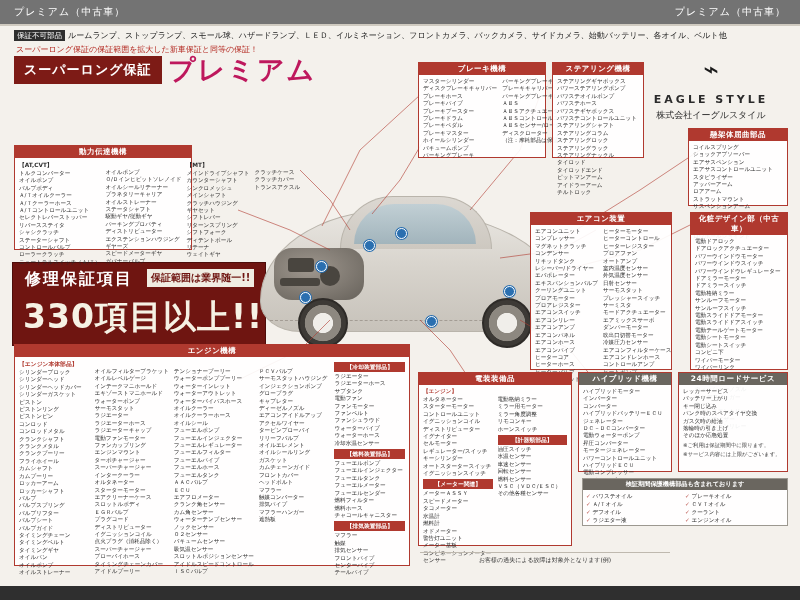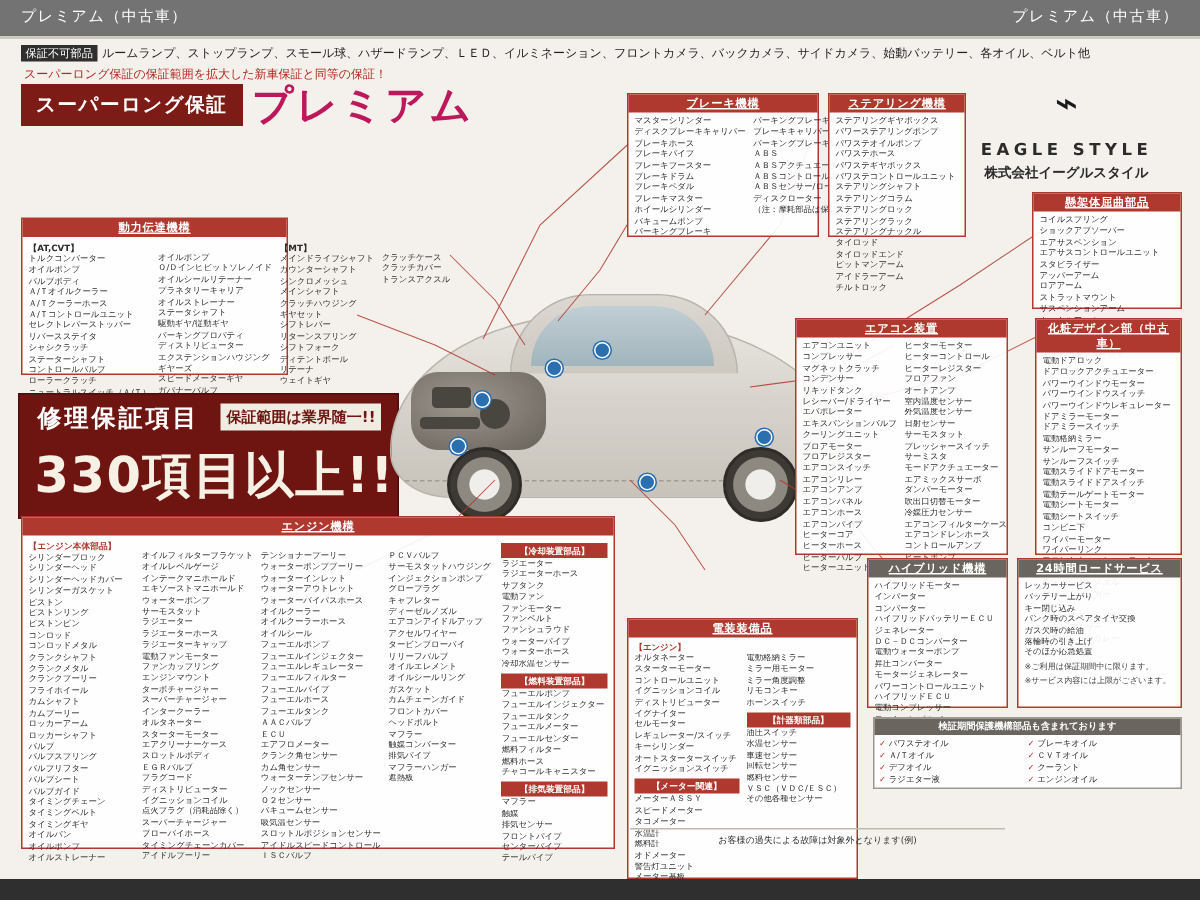--- a/index.html
+++ b/index.html
@@ -46,21 +46,21 @@
     position:absolute;left:168px;top:52px;font-size:27px;font-weight:bold;color:#be185d;letter-spacing:2px;
   }
   .hdr-lead{
     position:absolute;left:14px;top:86px;width:390px;font-size:9.5px;line-height:14px;font-weight:bold;color:#1a1a1a;
   }
 
   
   .logo-box{position:absolute;right:14px;top:58px;width:150px;text-align:center;}
   .logo-mark{font-size:26px;line-height:22px;color:#1a1a1a;}
   .logo-name{font-size:11px;letter-spacing:3px;font-weight:bold;margin-top:13px;}
-  .logo-corp{font-size:9px;margin-top:3px;font-weight:bold;}
+  .logo-corp{font-size:9px;margin-top:3px;font-weight:normal;}
 
   
   .banner{
     position:absolute;left:12px;top:262px;width:252px;height:82px;
     background:#6f1511;color:#fff;border:1px solid #4d0d0a;
   }
   .banner .b1{position:absolute;left:12px;top:6px;font-size:16px;font-weight:bold;letter-spacing:2px;}
   .banner .b2{
     position:absolute;left:134px;top:6px;font-size:10px;font-weight:bold;
     background:#f0ece2;color:#6f1511;padding:2px 4px;
@@ -111,21 +111,21 @@
   .lead-svg{position:absolute;left:0;top:0;width:800px;height:600px;pointer-events:none;}
 
   
   .panel{
     position:absolute;background:rgba(255,255,255,0.92);
     border:1px solid #b0392f;padding:3px 4px 4px 4px;
     box-sizing:border-box;
   }
   .panel .ptitle{
     display:block;background:#b0392f;color:#fff;font-size:7.5px;font-weight:bold;
-    text-align:center;padding:1px 0;margin:-3px -4px 3px -4px;letter-spacing:.5px;text-decoration:underline;
+    text-align:center;padding:1px 0;margin:-3px -4px 3px -4px;letter-spacing:.5px;
   }
   .panel.gray .ptitle{background:#6a665f;}
   .cols{display:flex;gap:5px;}
   .col{flex:1;}
   ul.it{list-style:none;margin:0;padding:0;}
   ul.it li{
     font-size:5.6px;line-height:7.4px;color:#2d2d2d;white-space:nowrap;
     overflow:hidden;text-overflow:clip;
   }
   .subhead{
@@ -602,21 +602,21 @@
           <li>触媒</li>
           <li>排気センサー</li>
           <li>フロントパイプ</li>
           <li>センターパイプ</li>
           <li>テールパイプ</li>
         </ul>
       </div>
     </div>
   </div>
 
-  <div class="panel" style="left:418px;top:372px;width:154px;height:174px;margin-top:40px;">
+  <div class="panel" style="left:418px;top:372px;width:154px;height:174px;">
     <span class="ptitle">電装装備品</span>
     <div class="cols">
       <div class="col">
         <div style="font-size:5.6px;font-weight:bold;color:#b0392f;">【エンジン】</div>
         <ul class="it">
           <li>オルタネーター</li>
           <li>スターターモーター</li>
           <li>コントロールユニット</li>
           <li>イグニッションコイル</li>
           <li>ディストリビューター</li>

